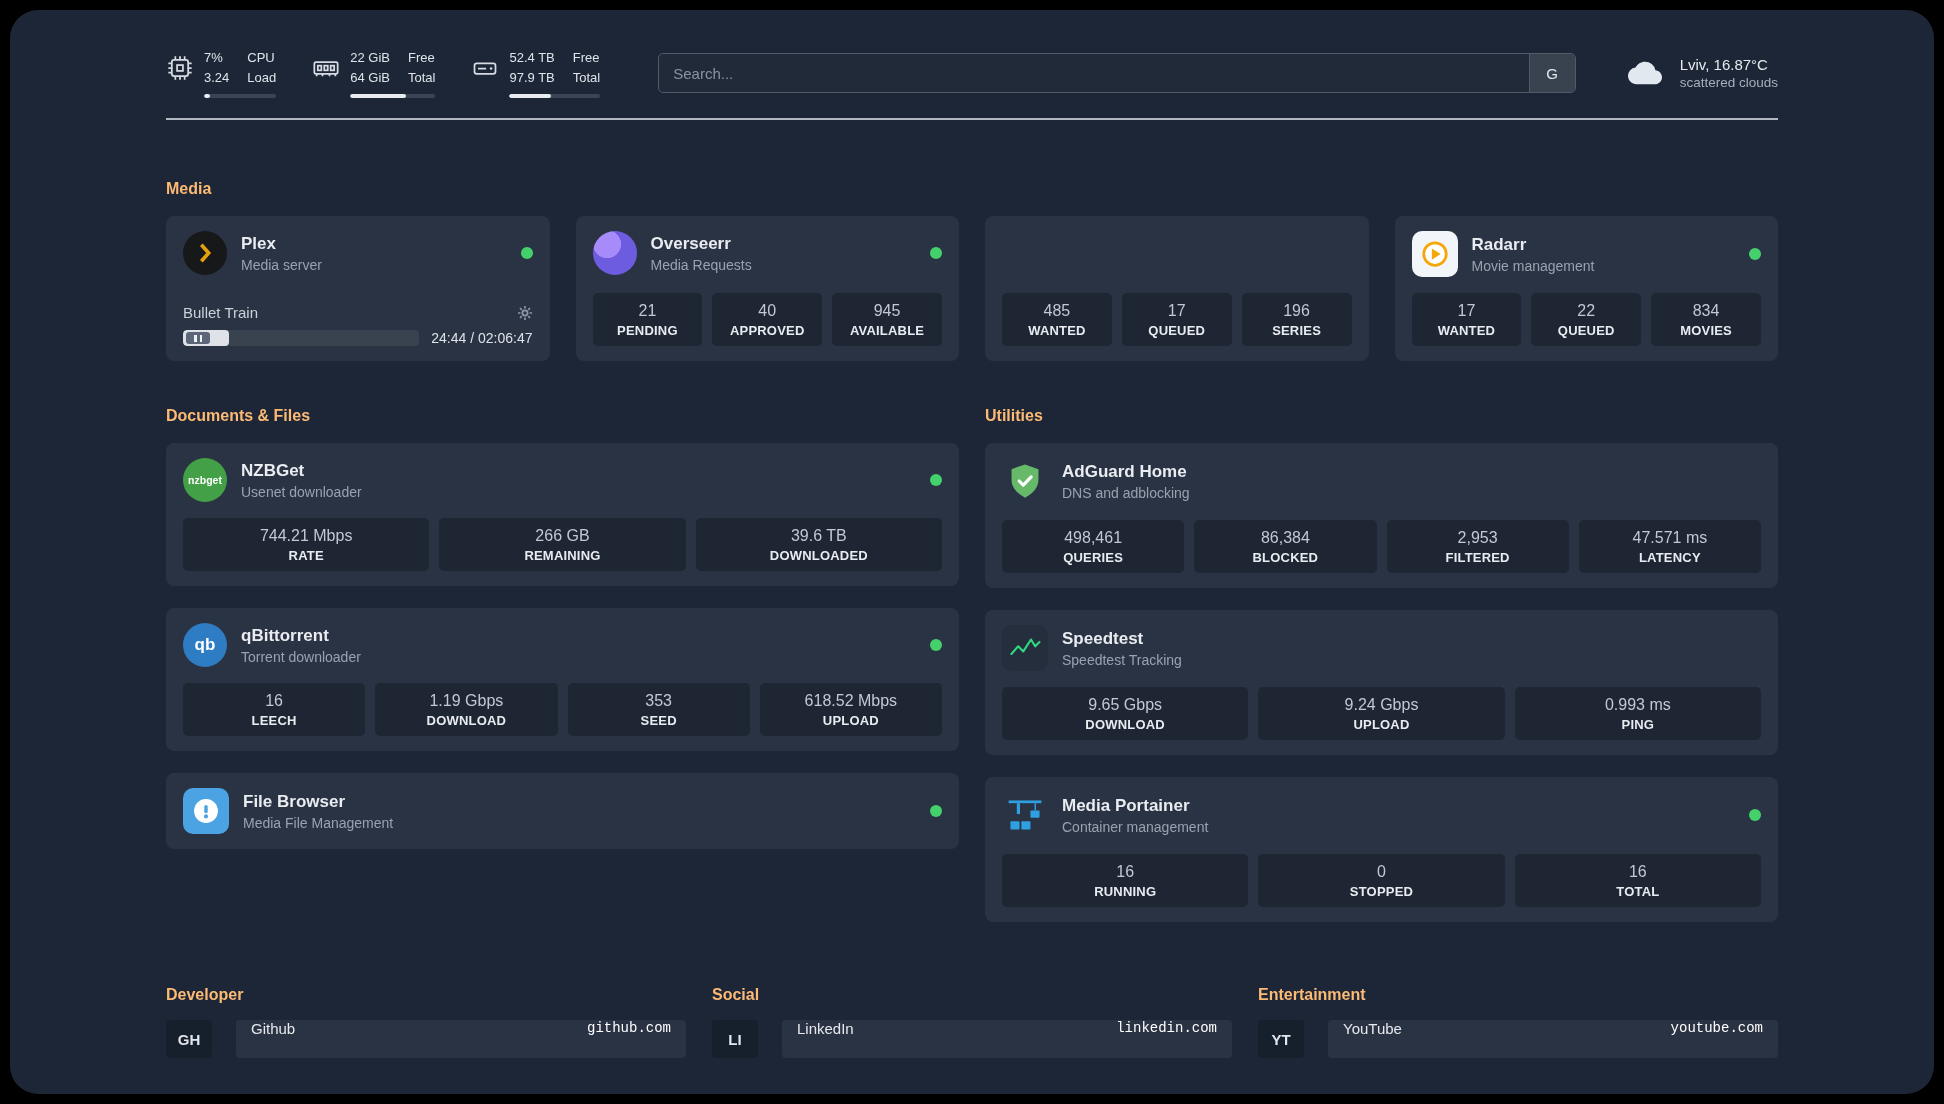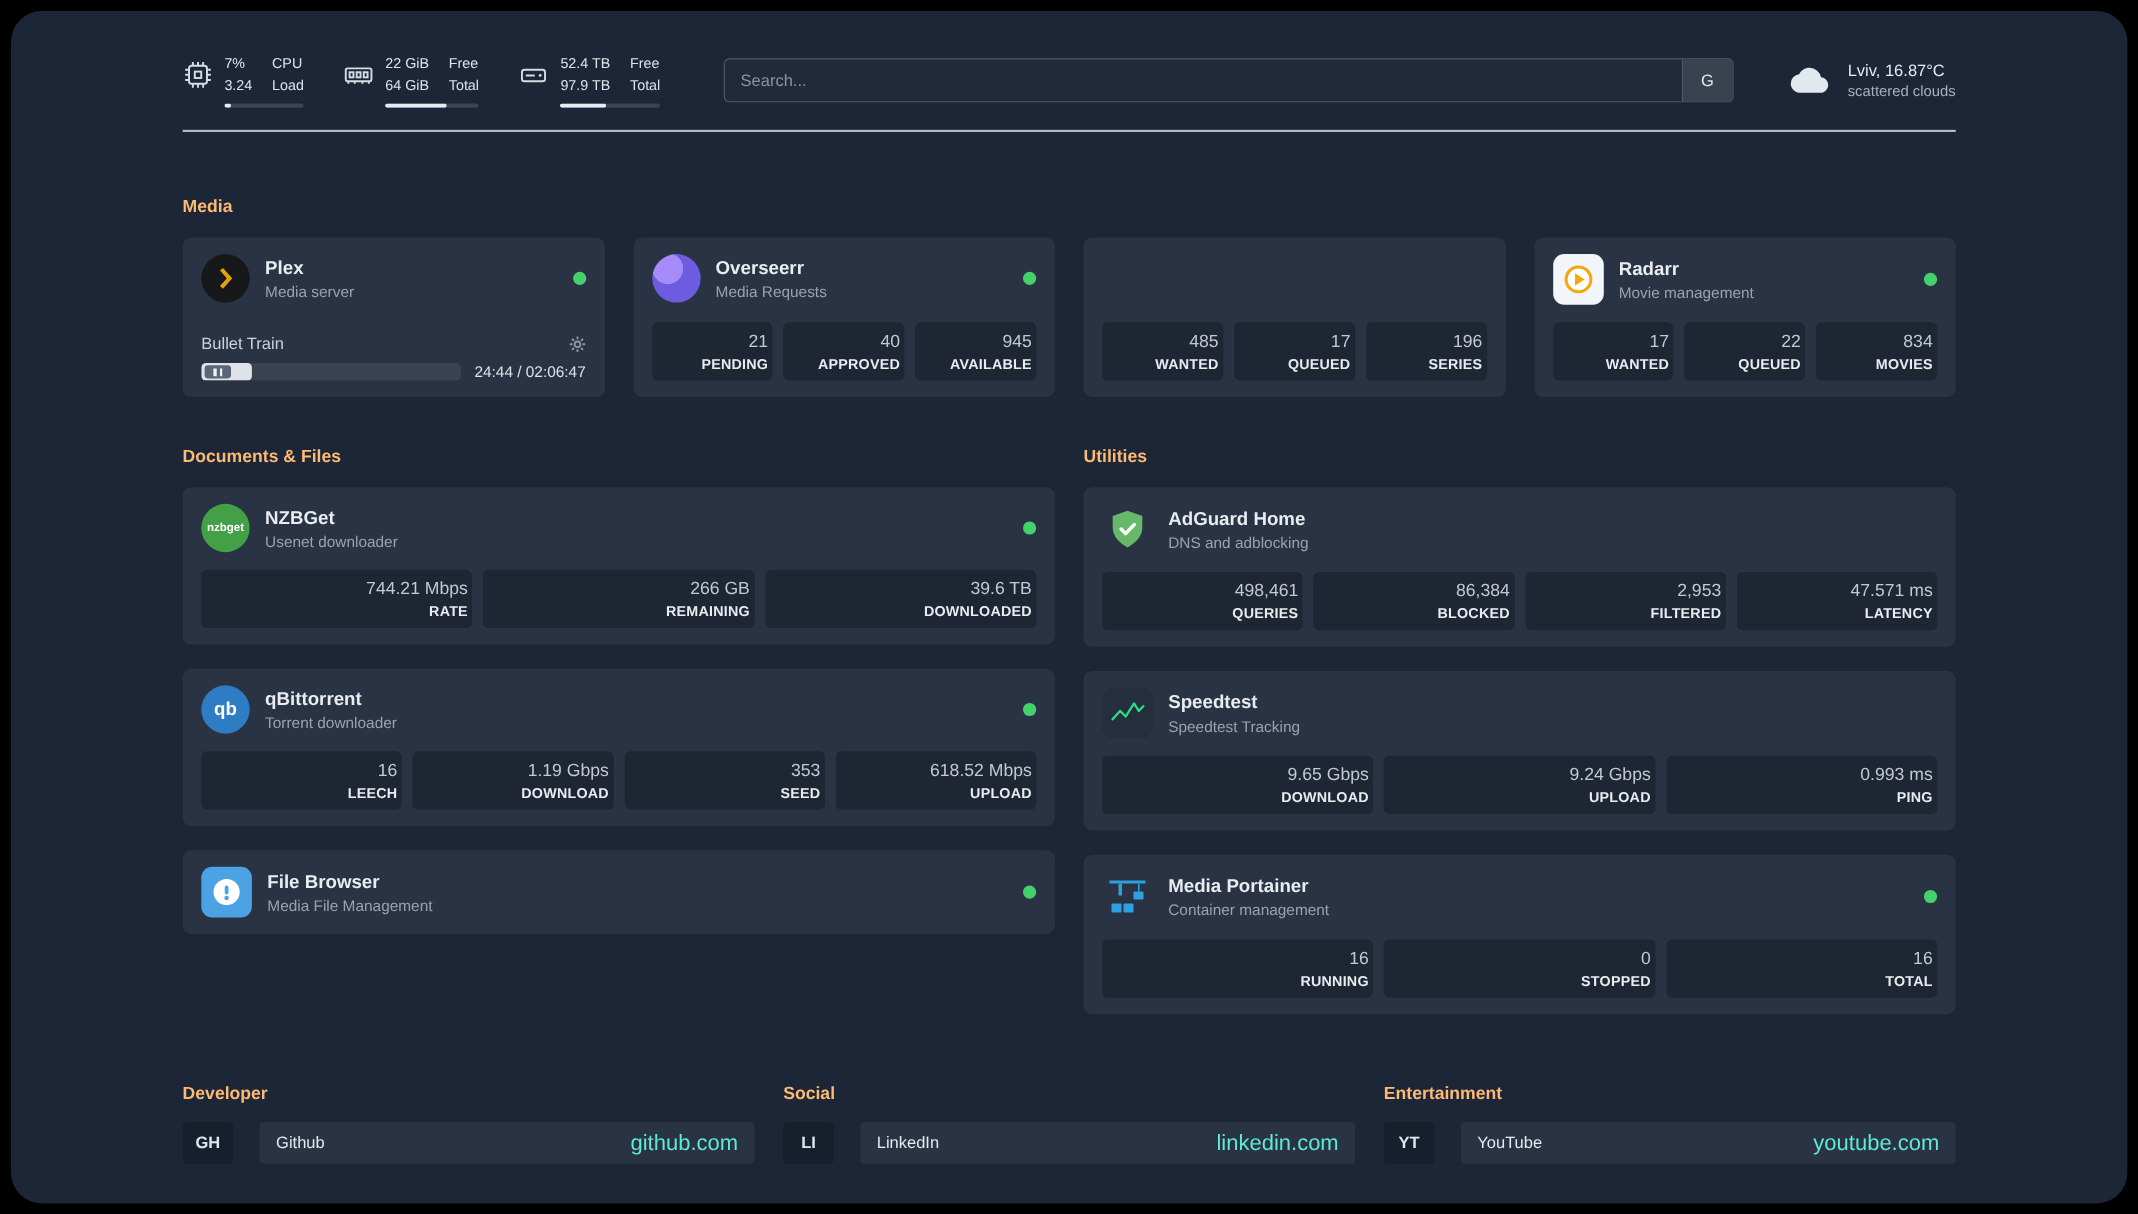--- a/index.html
+++ b/index.html
@@ -51,21 +51,21 @@
   .card { background:#2a3343; border-radius:8px; padding:15px 17px; display:flex; flex-direction:column; }
   .card-head { display:flex; align-items:center; gap:14px; }
   .icon-tile { width:46px; height:46px; flex:0 0 auto; display:flex; align-items:center; justify-content:center; border-radius:10px; }
   .app-name { font-size:17px; font-weight:600; color:#e9ecf0; }
   .app-sub { font-size:14px; color:#99a2b1; margin-top:3px; }
   .status-dot { width:12px; height:12px; border-radius:50%; background:#44d06b; margin-left:auto; flex:0 0 auto; }
 
   .stats { display:grid; gap:10px; margin-top:auto; padding-top:16px; }
   .cols-3 { grid-template-columns:repeat(3,1fr); }
   .cols-4 { grid-template-columns:repeat(4,1fr); }
-  .stat { background:#1d2632; border-radius:5px; text-align:right; padding:9px 4px 8px; }
+  .stat { background:#1d2632; border-radius:5px; text-align:center; padding:9px 4px 8px; }
   .stat-value { font-size:16px; color:#c2c9d4; }
   .stat-label { font-size:13px; font-weight:700; color:#e8ecf1; margin-top:3px; letter-spacing:.2px; }
 
   
   .player { margin-top:auto; padding-top:12px; }
   .np-row { display:flex; align-items:center; justify-content:space-between; }
   .np-title { font-size:15px; color:#ccd2db; }
   .gear { color:#8f98a8; display:flex; cursor:pointer; }
   .player-row { display:flex; align-items:center; gap:12px; margin-top:9px; }
   .player-bar { flex:1; height:16px; background:#39424f; border-radius:4px; position:relative; overflow:hidden; }
@@ -85,24 +85,24 @@
   .tile-speedtest { background:#242e3d; }
   .tile-clear { background:transparent; }
 
   
   .links { display:grid; grid-template-columns:repeat(3,1fr); gap:26px; margin-top:64px; padding-bottom:40px; }
   .link-group h2 { margin-bottom:16px; }
   .link-rows { display:flex; flex-direction:column; gap:14px; }
   .link-row { display:flex; align-items:stretch; gap:24px; }
   .link-abbr { width:46px; display:flex; align-items:center; justify-content:center;
                font-size:15px; font-weight:700; color:#e2e6ec; background:rgba(0,0,0,0.18); border-radius:4px; }
-  .link-pill { flex:1; display:flex; align-items:center; justify-content:space-between;
+  .link-pill { flex:1; display:flex; align-items:flex-start; justify-content:space-between;
                background:#2a3343; border-radius:4px; height:38px; padding:0 15px; cursor:pointer; }
   .link-name { font-size:15px; color:#e6e9ed; }
-  .link-url { font-size:20px; color:#5eead4; }
+  .link-url { font-size:14px; color:#ffffff;font-family:Liberation Mono, monospace; }
 </style>
 </head>
 <body>
 
 <div class="frame">
   <div class="content">
 
     <div class="topbar">
 
       <div class="res">

